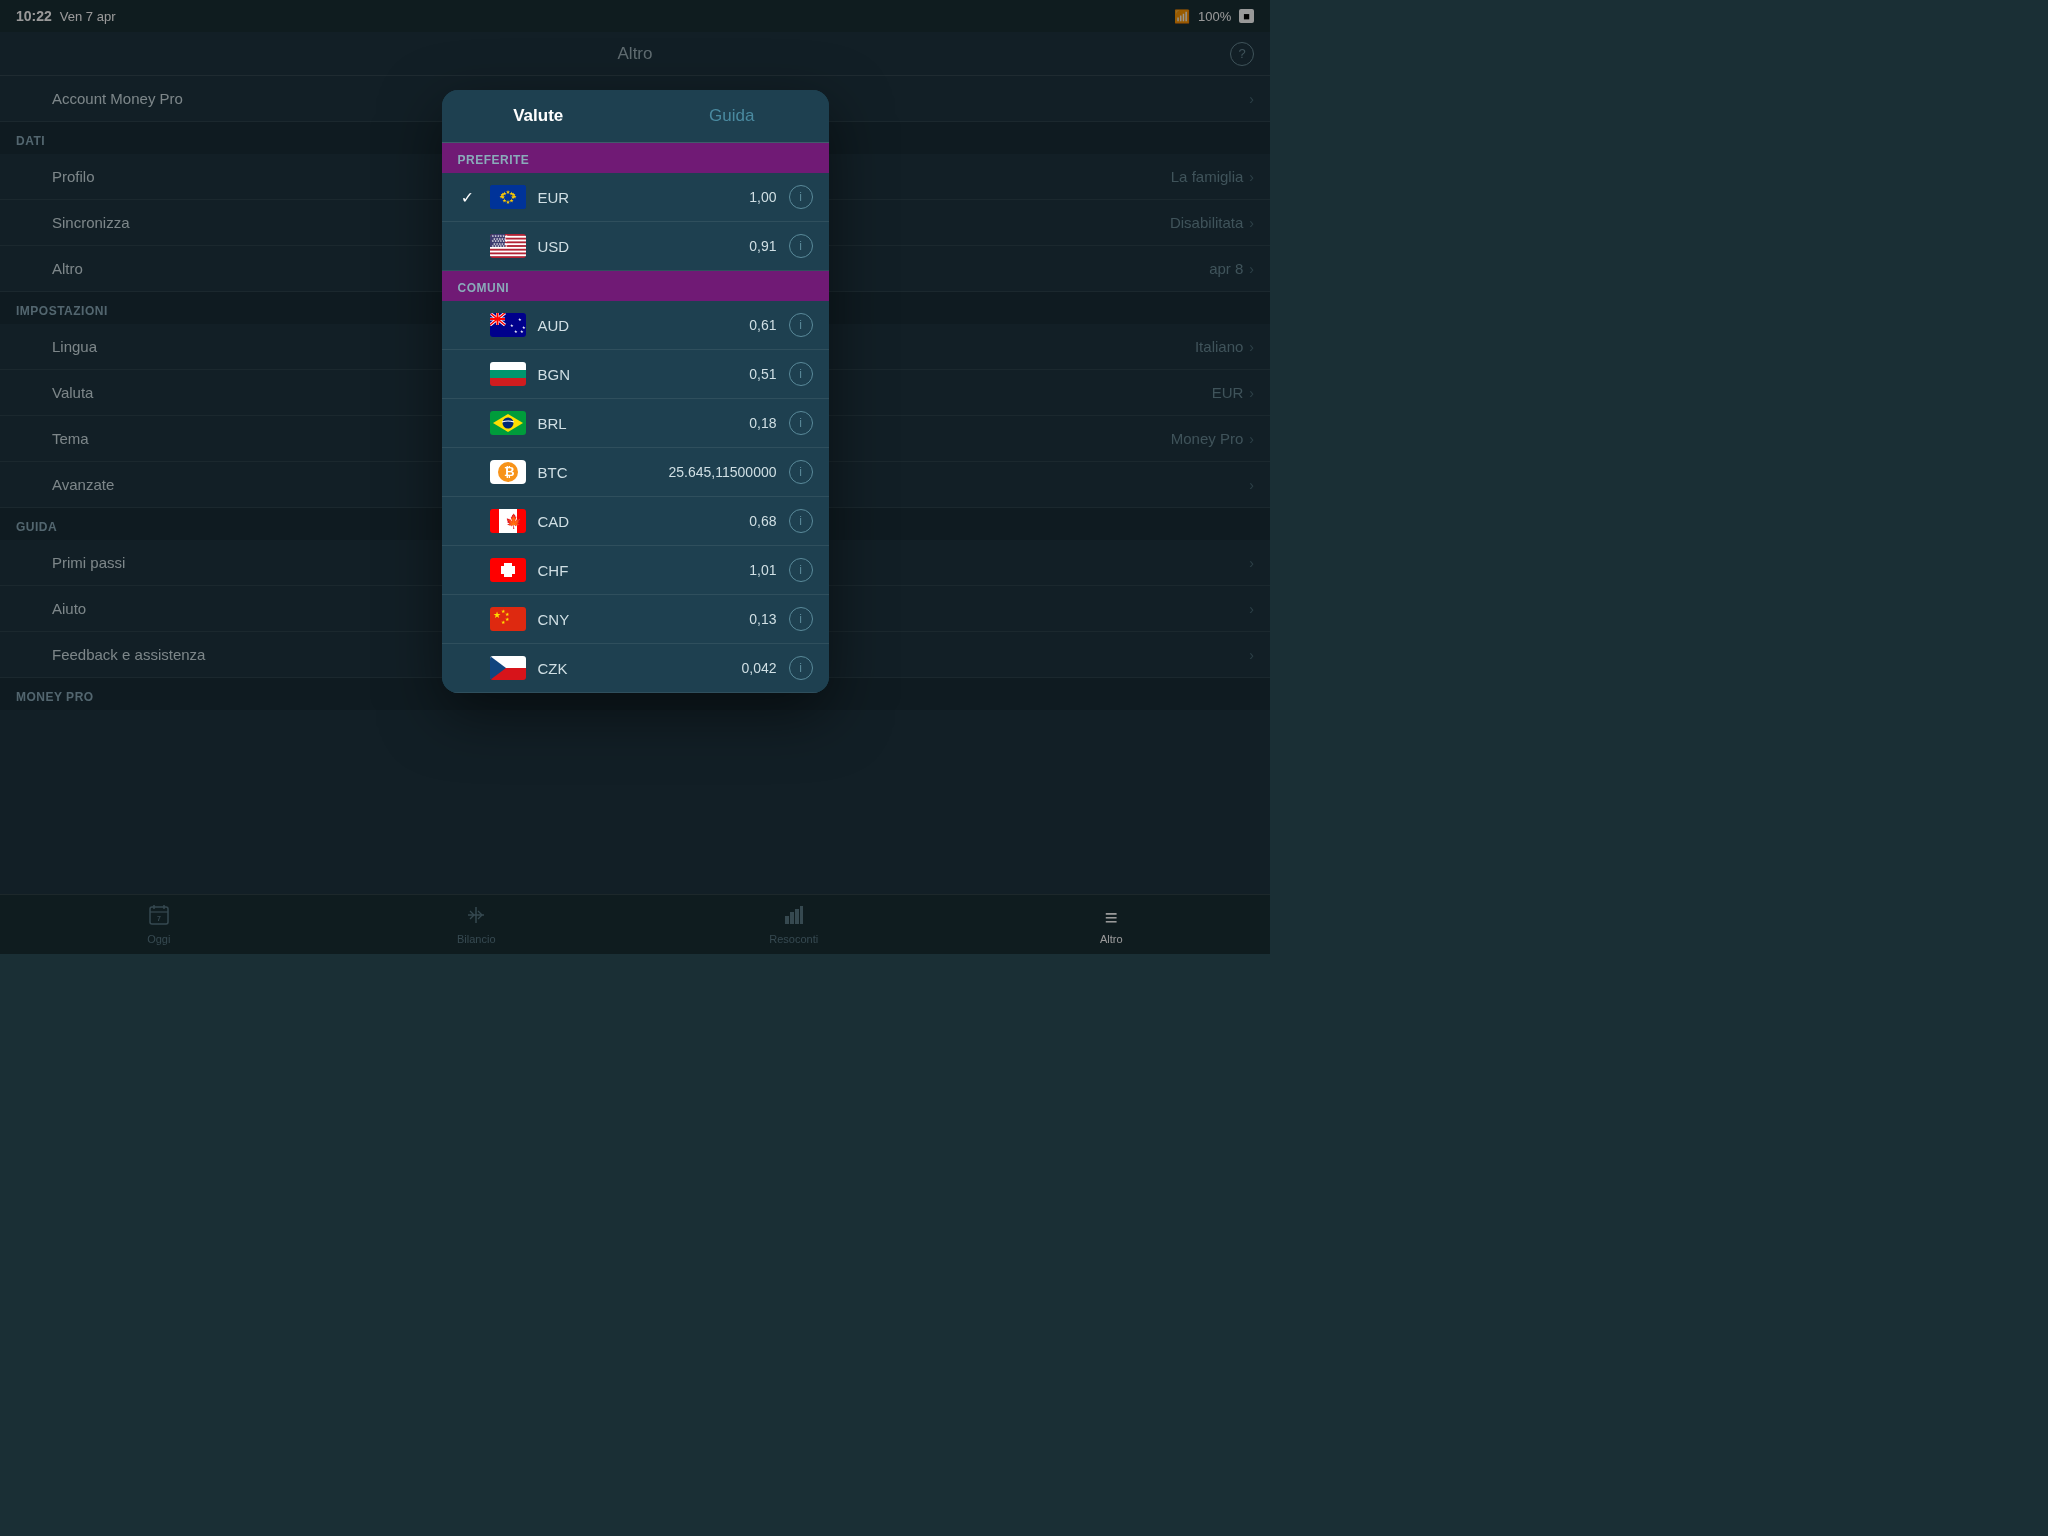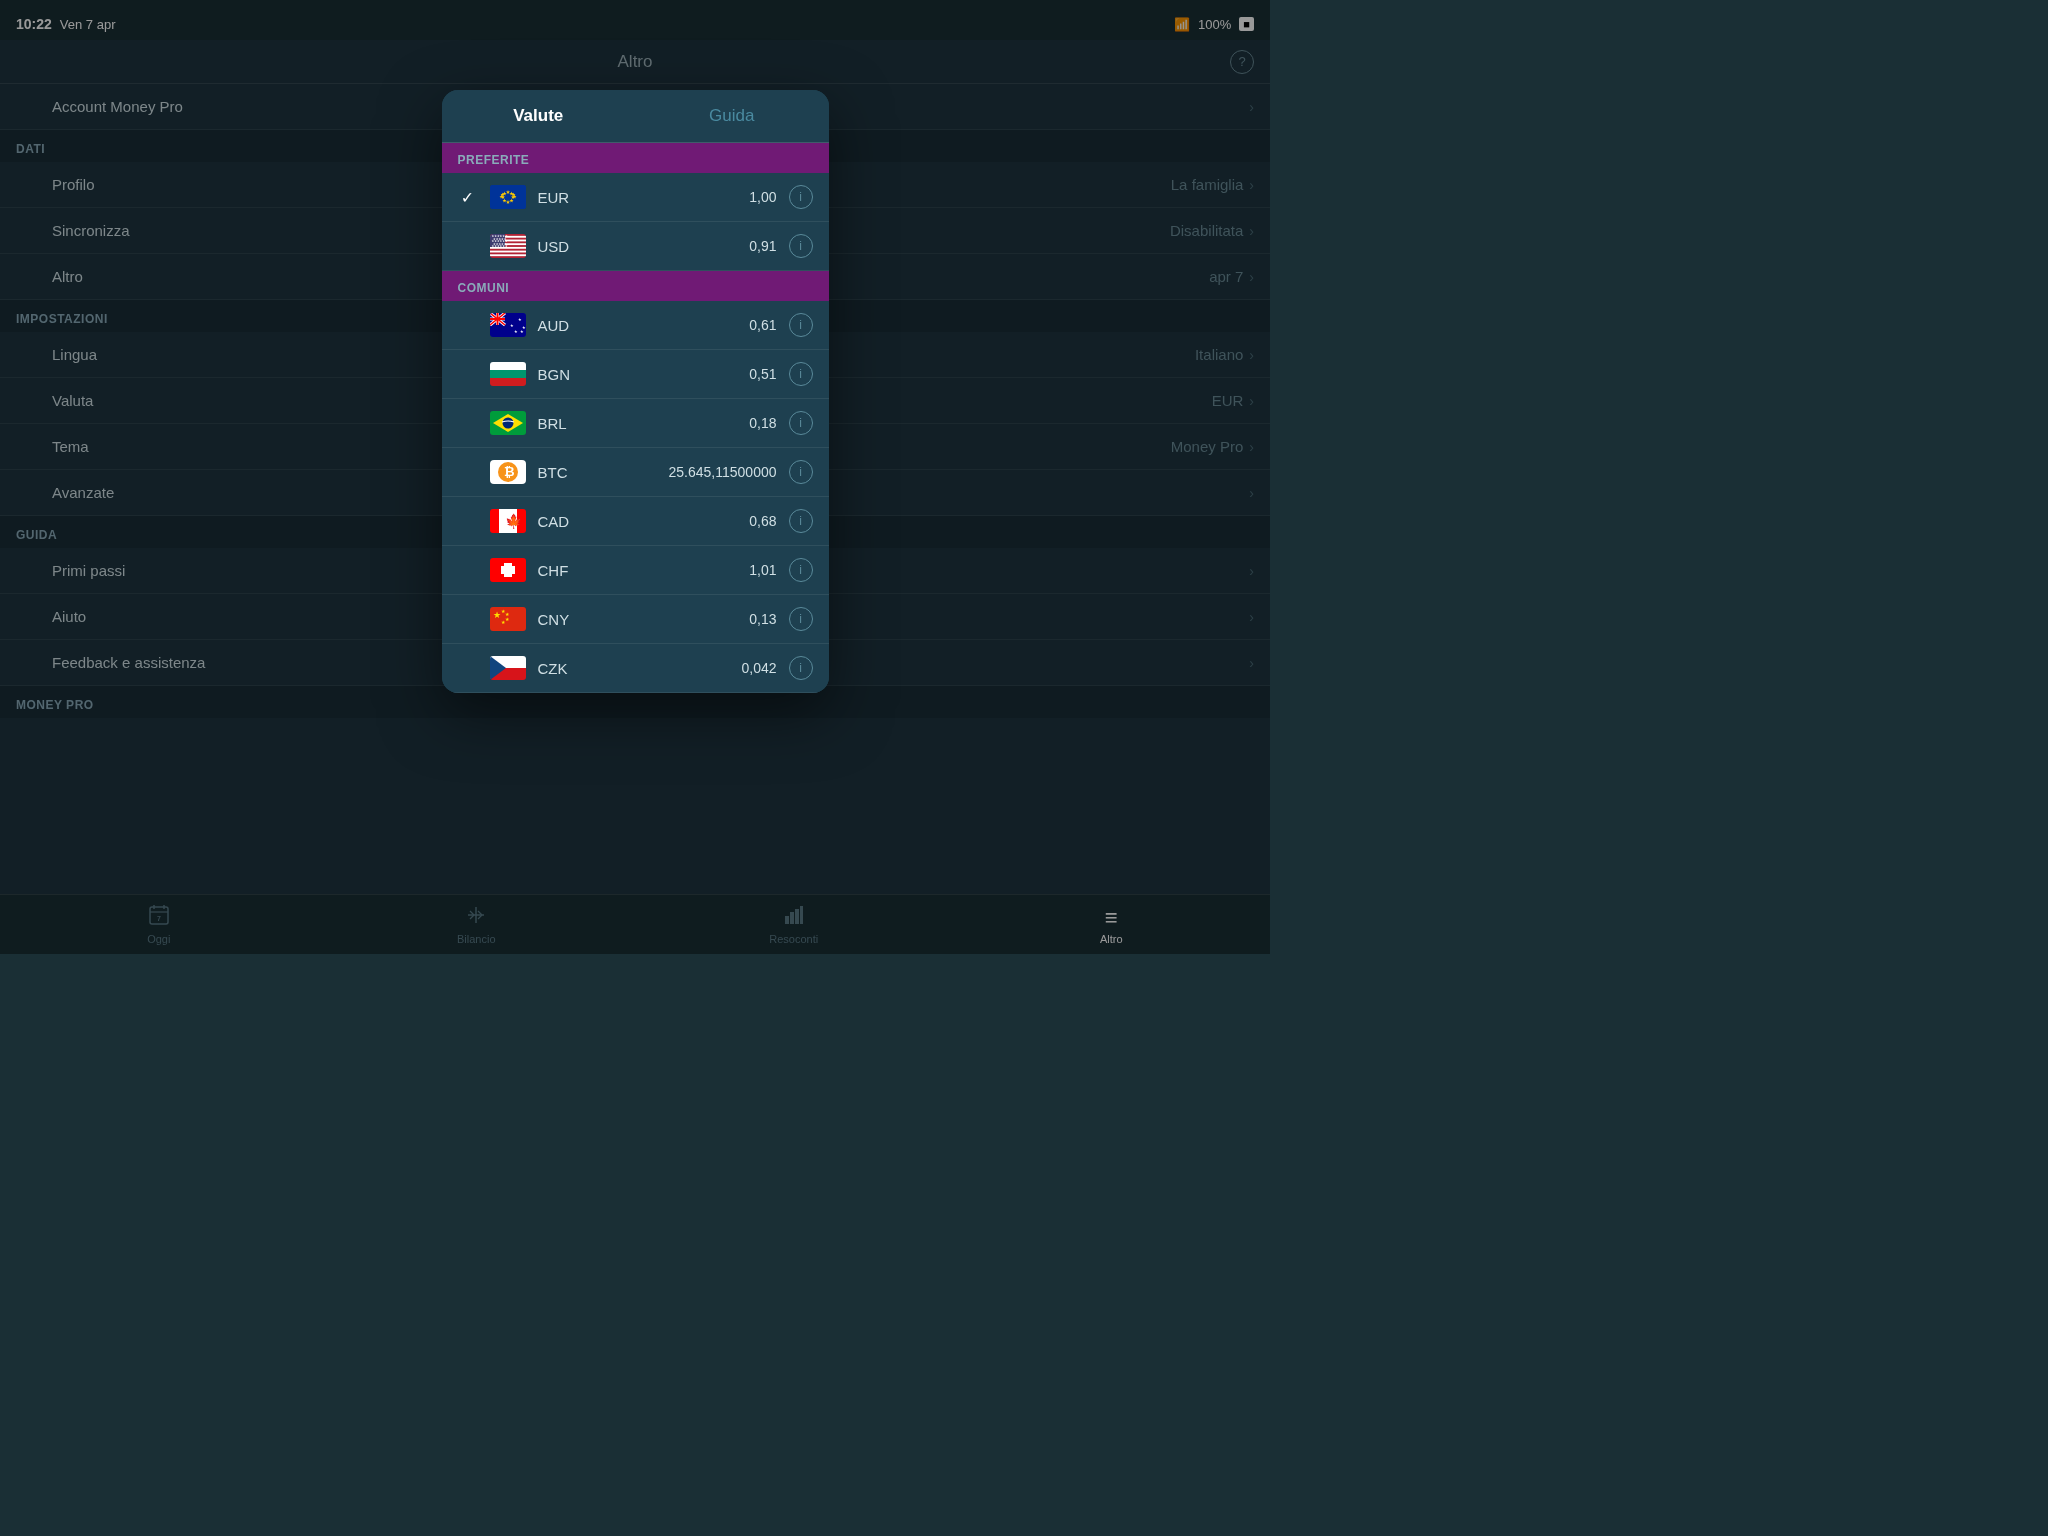--- a/index.html
+++ b/index.html
@@ -13,21 +13,20 @@
     }
 
     
     .status-bar {
       display: flex;
       justify-content: space-between;
       align-items: center;
       padding: 6px 16px;
       height: 32px;
       background: #1a2f35;
-      margin-top: 8px;
     }
     .status-time {
       color: white;
       font-size: 14px;
       font-weight: 600;
     }
     .status-right {
       display: flex;
       align-items: center;
       gap: 8px;
@@ -305,21 +304,21 @@
   <div class="menu-item">
     <span class="menu-item-left">Sincronizza</span>
     <div class="menu-item-right">
       <span>Disabilitata</span>
       <span class="chevron">›</span>
     </div>
   </div>
   <div class="menu-item">
     <span class="menu-item-left">Altro</span>
     <div class="menu-item-right">
-      <span>apr 7</span>
+      <span>apr 8</span>
       <span class="chevron">›</span>
     </div>
   </div>
 
   <div class="section-header">IMPOSTAZIONI</div>
   <div class="menu-item">
     <span class="menu-item-left">Lingua</span>
     <div class="menu-item-right">
       <span>Italiano</span>
       <span class="chevron">›</span>

